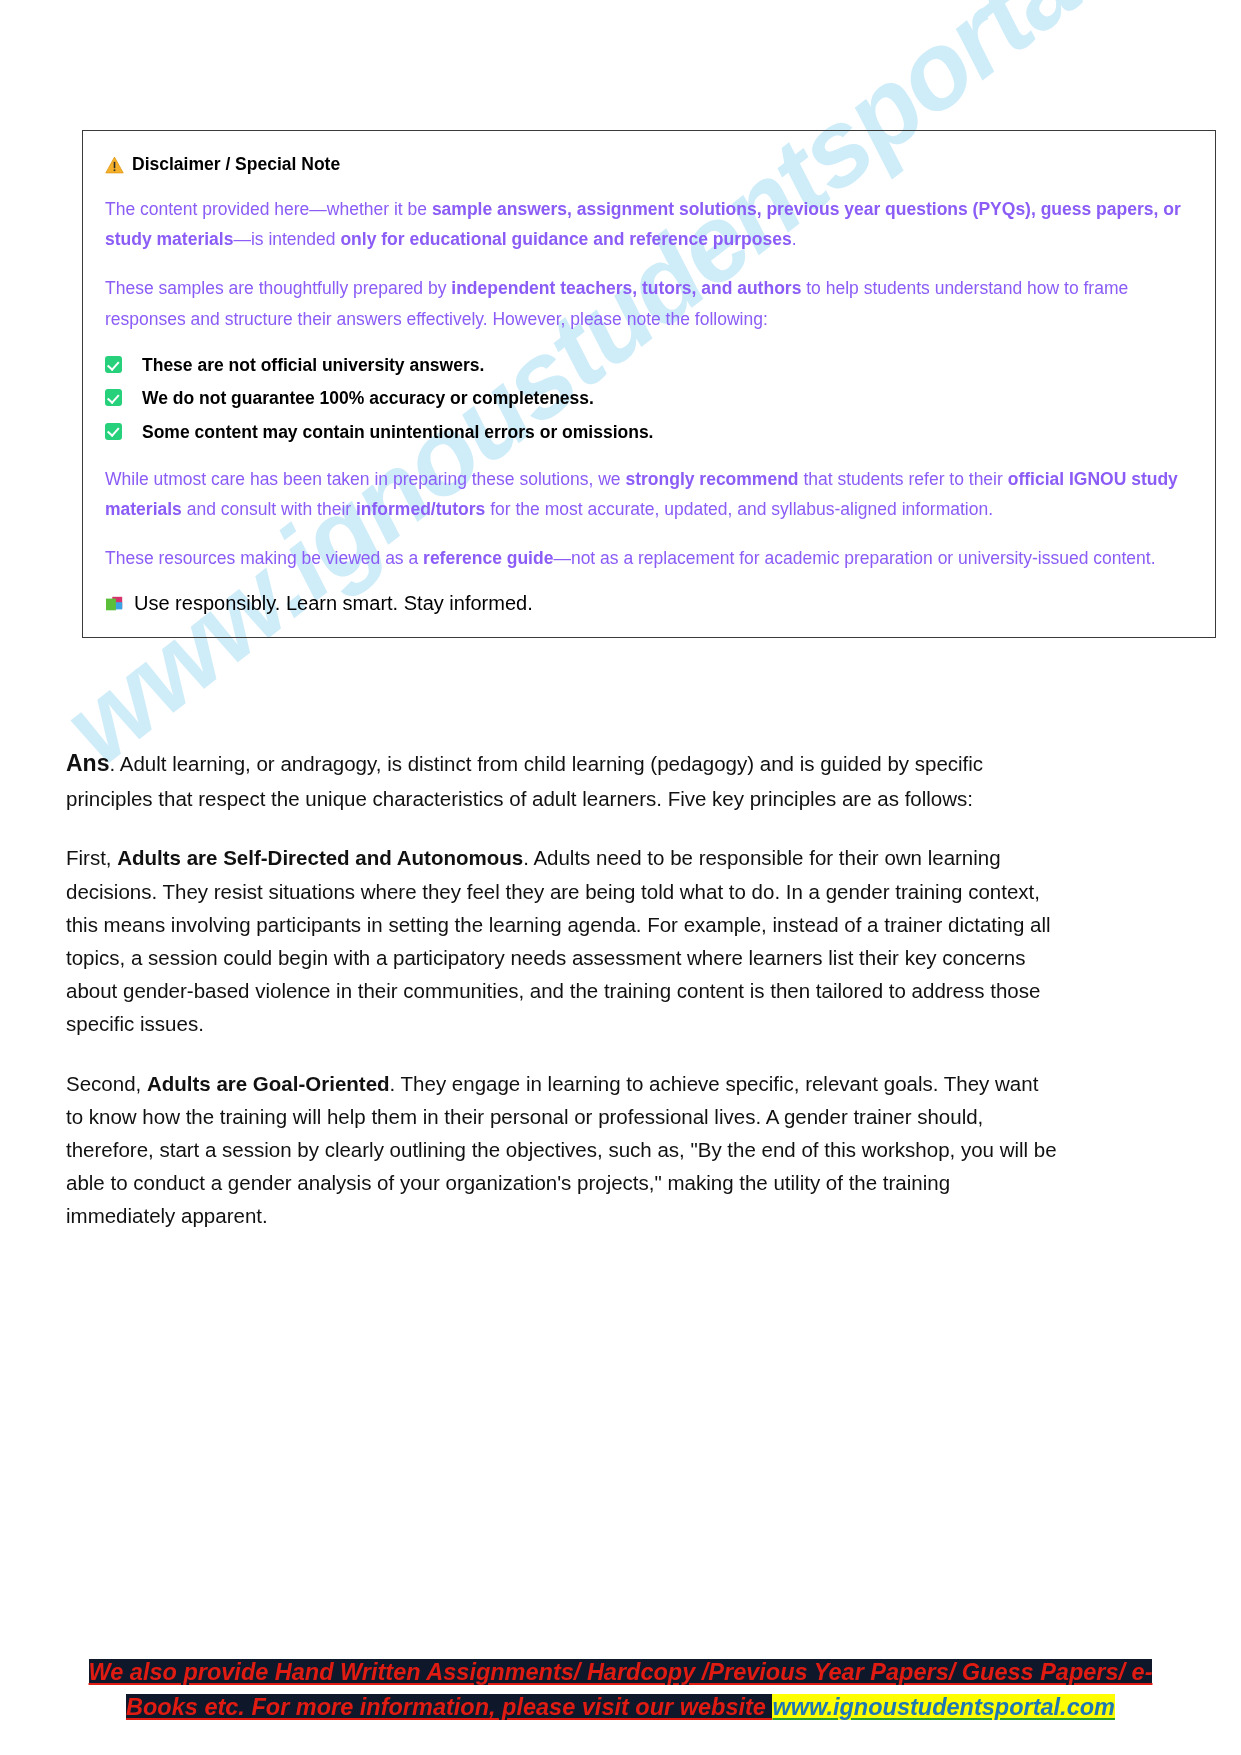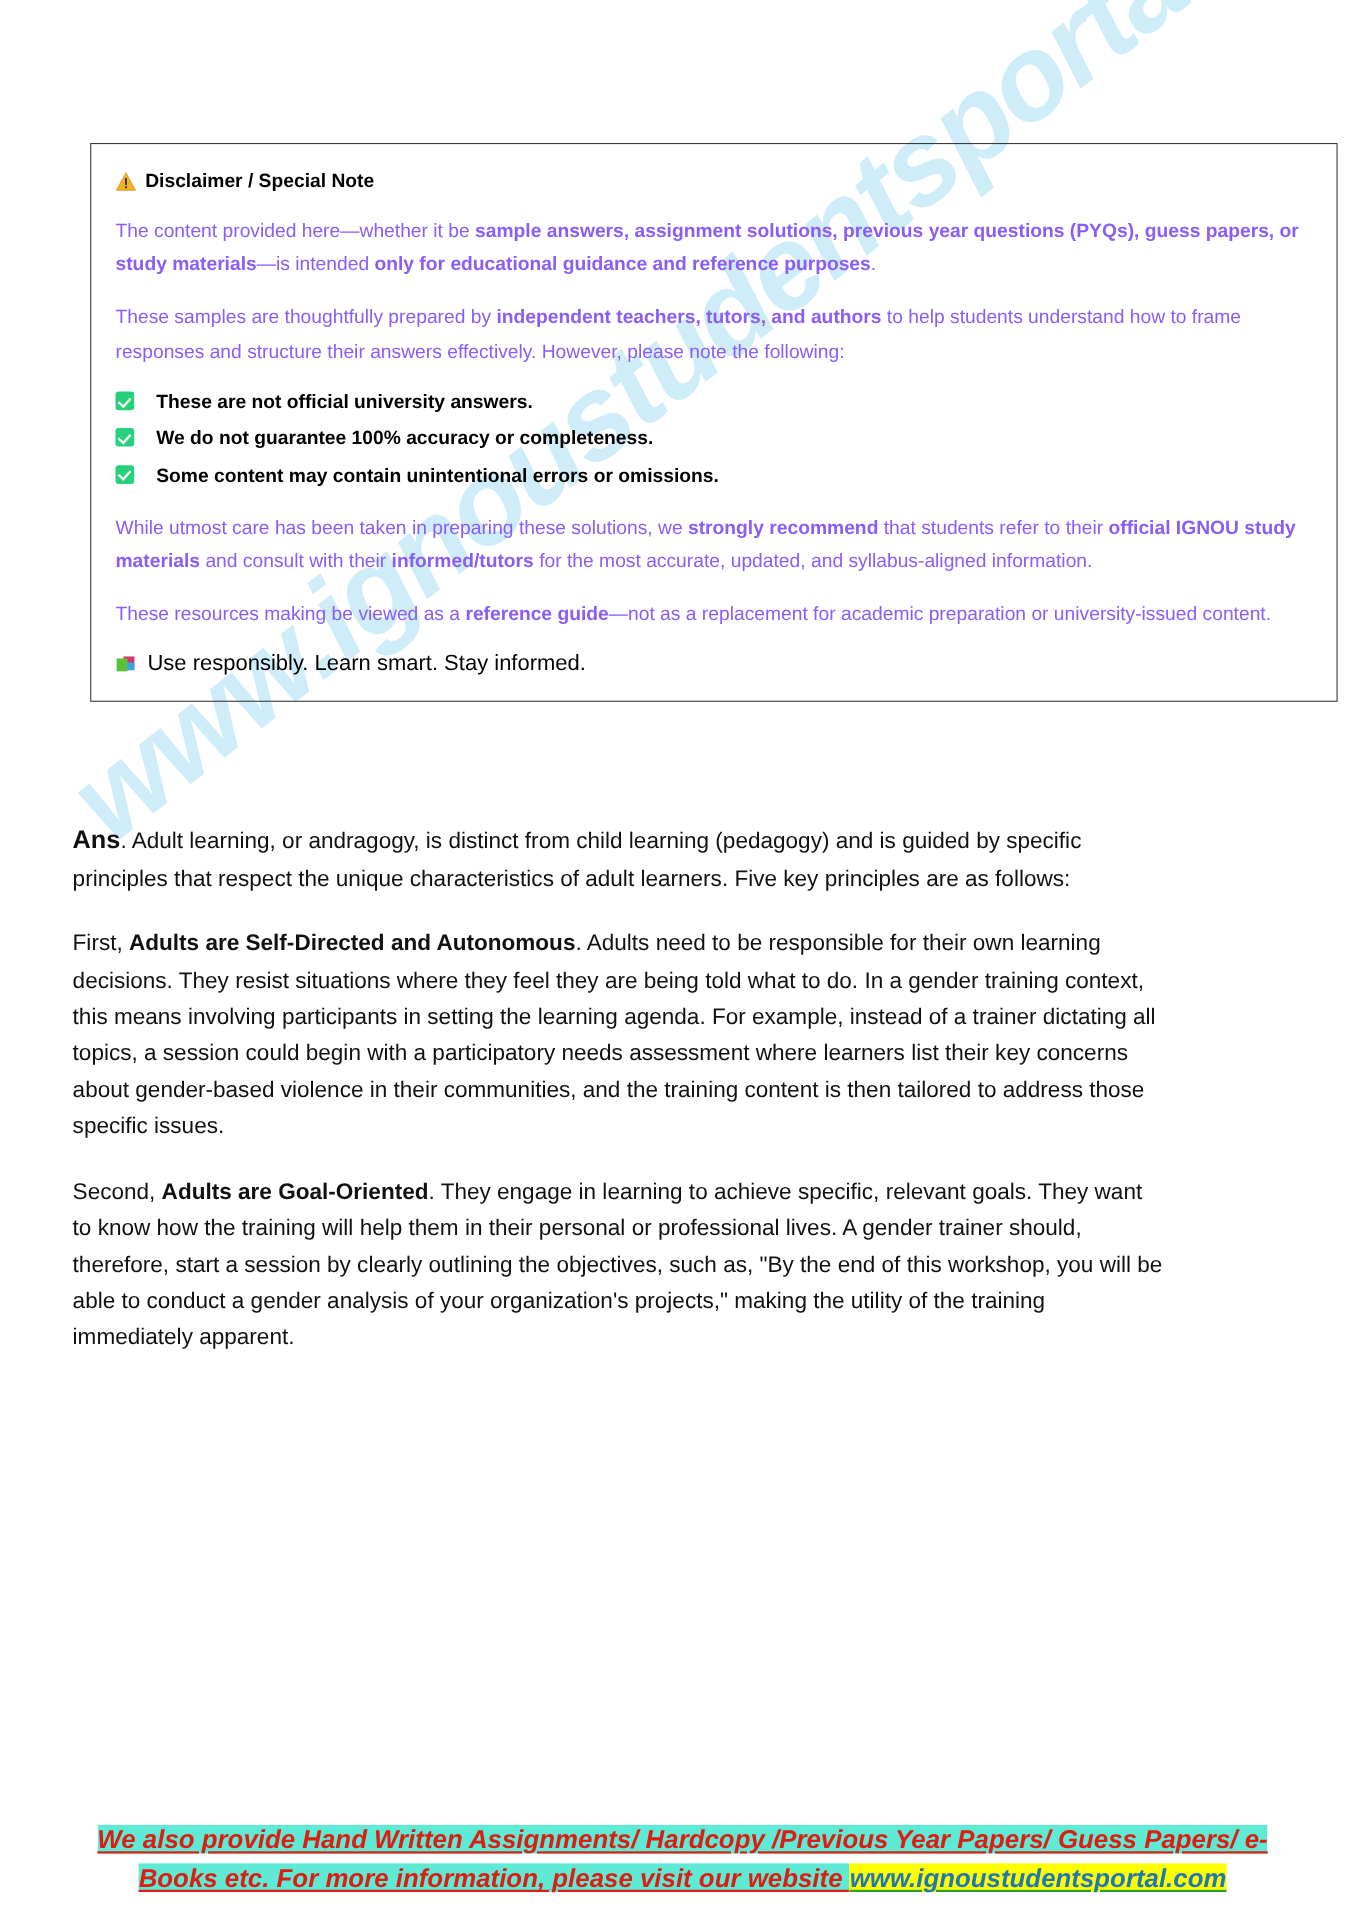--- a/index.html
+++ b/index.html
@@ -169,21 +169,21 @@
     text-align: center;
     font-style: italic;
     font-weight: bold;
     font-size: 23.5px;
     line-height: 1.5;
   }
   .banner-line {
     display: block;
   }
   .banner-red {
-    background: #5eead4;
+    background: #0f172a;
     color: #e01b12;
     text-decoration: underline;
     text-decoration-color: #e01b12;
     text-underline-offset: 3px;
   }
   .banner-url {
     background: #ffff00;
     color: #1f78b4;
     text-decoration: underline;
     text-decoration-color: #2aa02a;

